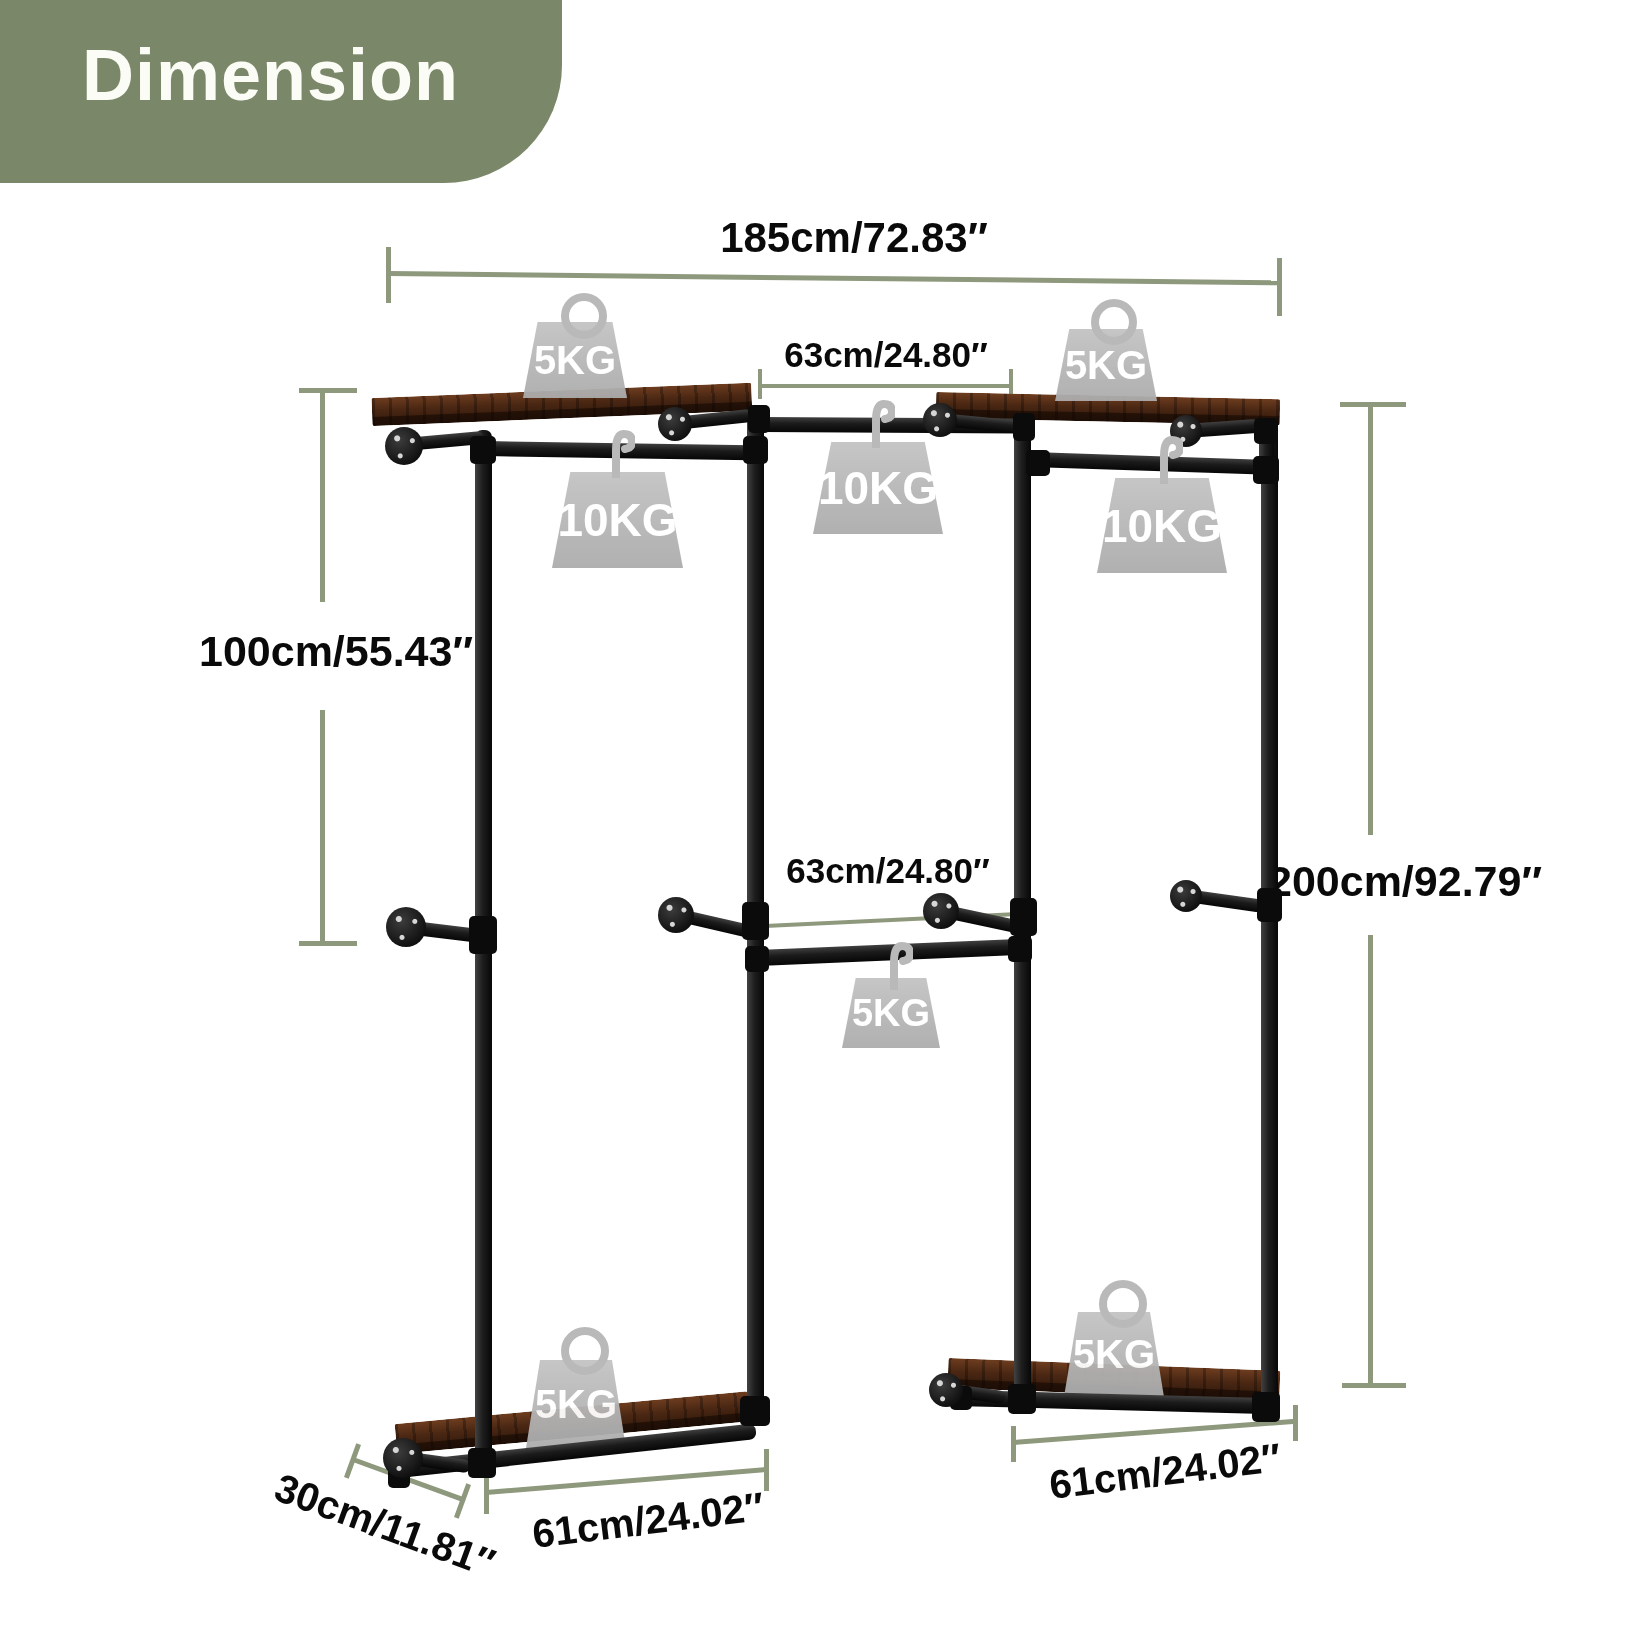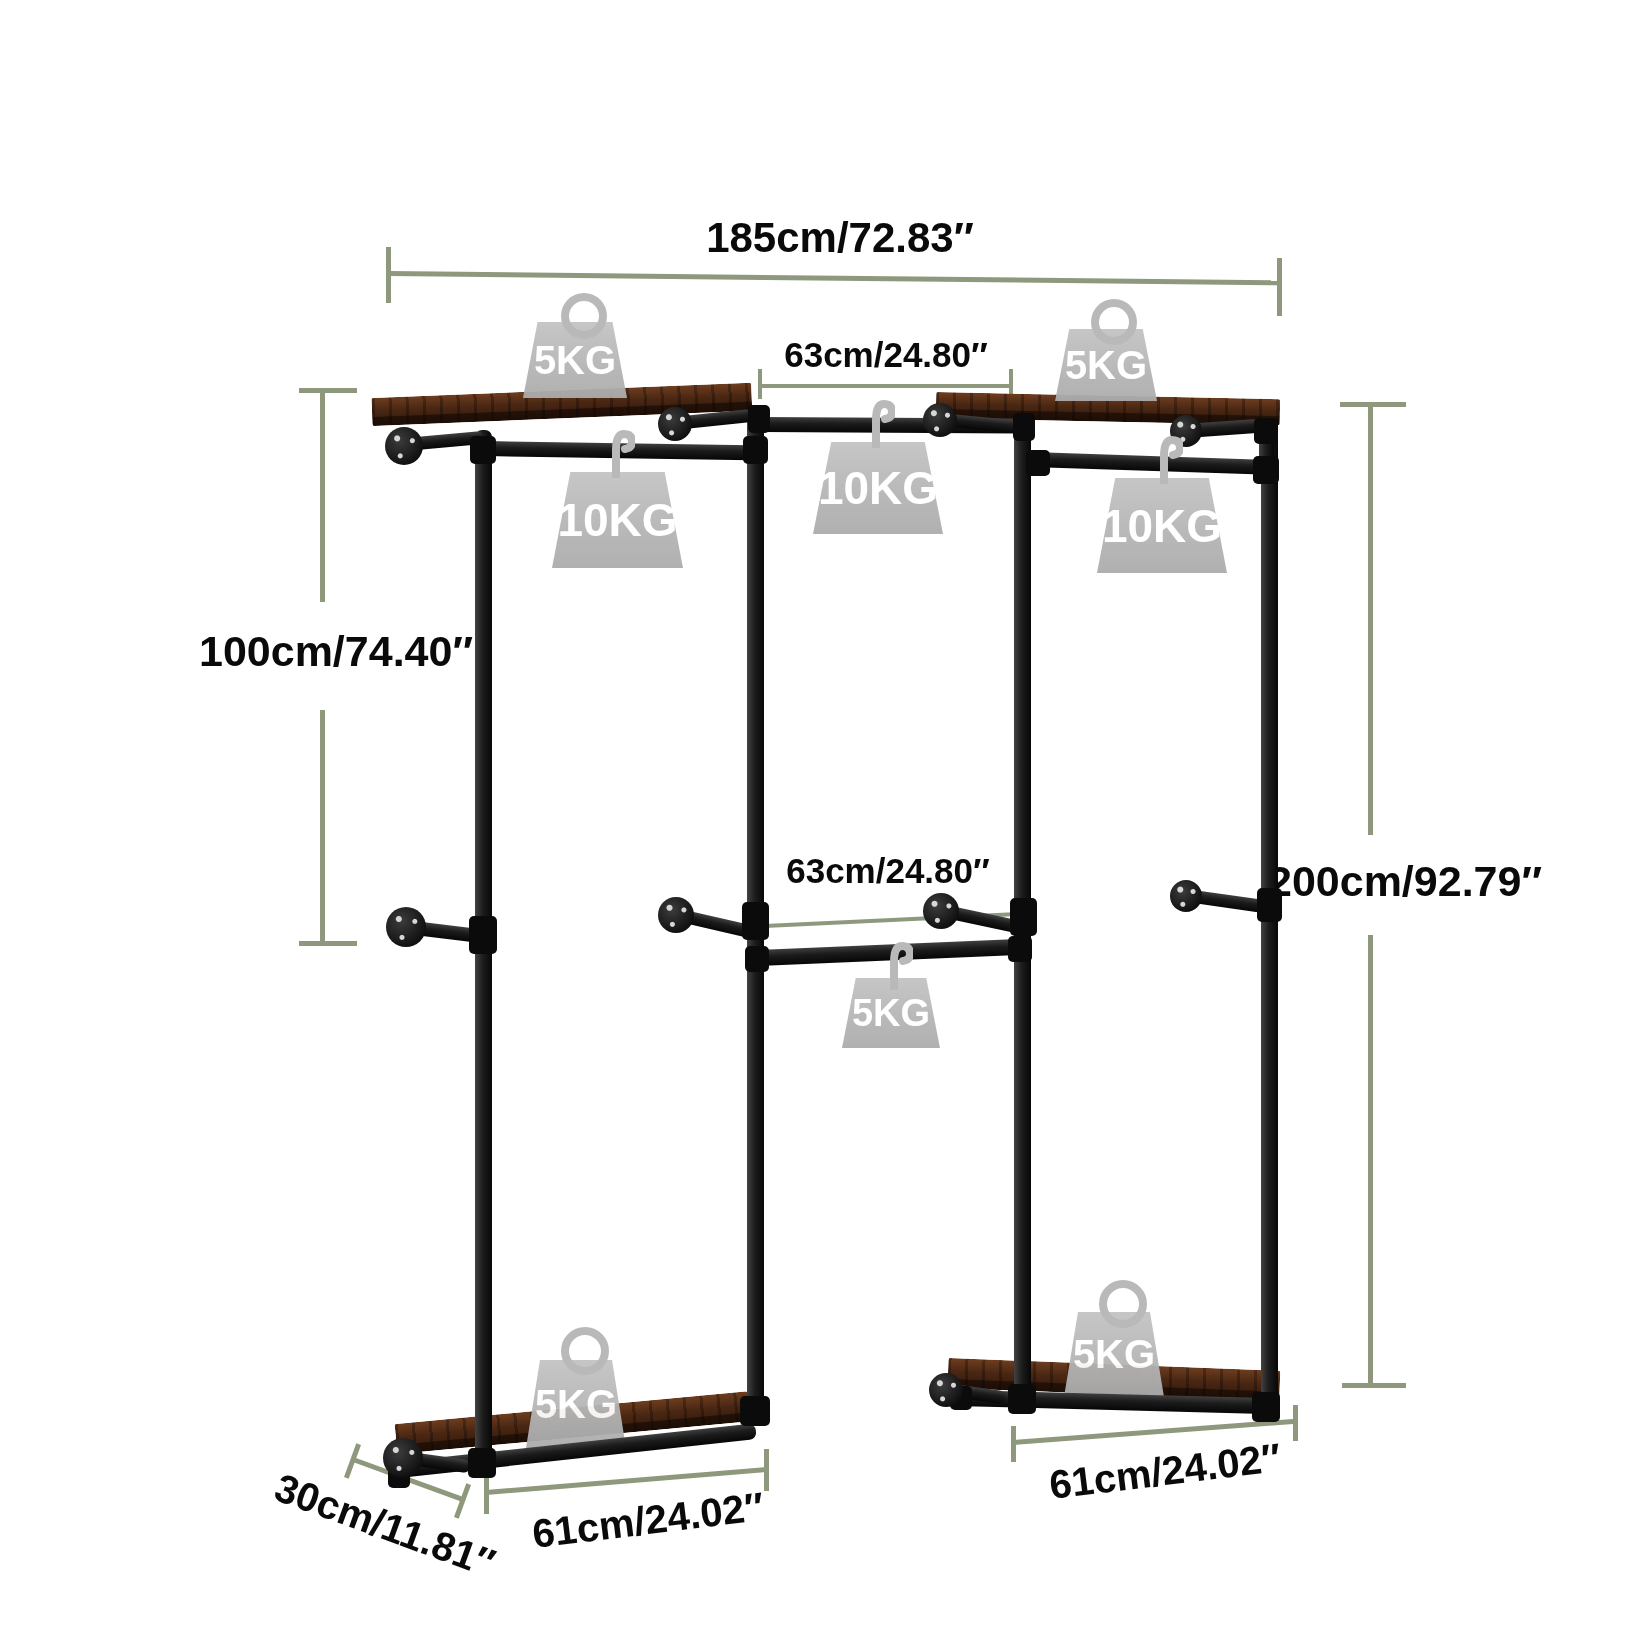--- a/index.html
+++ b/index.html
@@ -33,41 +33,44 @@
       background:linear-gradient(180deg,#c3c3c3,#acacac);opacity:.95;color:#ffffff;font-weight:bold;
       clip-path:polygon(14% 0,86% 0,100% 100%,0 100%);}
   .ring{position:absolute;z-index:6;border:8px solid #b9b9b9;border-radius:50%;background:transparent;}
   .hook{position:absolute;z-index:6;}
 </style>
 </head>
 <body>
 
 <div id="stage">
 
+  <div id="badge">
+    <div class="t">Dimension</div>
+  </div>
 
   <div>
     <div class="ln dim" style="left:388px;top:271px;width:892px;height:5px;transform:rotate(0.6deg);"></div>
     <div class="abs dim" style="left:386px;top:247px;width:5px;height:56px;"></div>
     <div class="abs dim" style="left:1277px;top:258px;width:5px;height:58px;"></div>
-    <div class="dlabel" style="left:640px;top:215px;width:400px;font-size:42px;">185cm/72.83″</div>
+    <div class="dlabel" style="left:654px;top:215px;width:400px;font-size:42px;">185cm/72.83″</div>
   </div>
 
   <div>
     <div class="ln dim" style="left:760px;top:384px;width:252px;height:4px;"></div>
     <div class="abs dim" style="left:758px;top:369px;width:4px;height:30px;"></div>
     <div class="abs dim" style="left:1009px;top:369px;width:4px;height:32px;"></div>
     <div class="dlabel" style="left:736px;top:336px;width:300px;font-size:35px;">63cm/24.80″</div>
   </div>
 
   <div>
     <div class="abs dim" style="left:299px;top:388px;width:58px;height:5px;"></div>
     <div class="abs dim" style="left:320px;top:390px;width:5px;height:212px;"></div>
     <div class="abs dim" style="left:320px;top:710px;width:5px;height:233px;"></div>
     <div class="abs dim" style="left:299px;top:941px;width:58px;height:5px;"></div>
-    <div class="dlabel" style="left:136px;top:628px;width:400px;font-size:43px;">100cm/74.40″</div>
+    <div class="dlabel" style="left:136px;top:628px;width:400px;font-size:43px;">100cm/55.43″</div>
   </div>
 
   <div>
     <div class="abs dim" style="left:1340px;top:402px;width:66px;height:5px;"></div>
     <div class="abs dim" style="left:1368px;top:405px;width:5px;height:430px;"></div>
     <div class="abs dim" style="left:1368px;top:935px;width:5px;height:450px;"></div>
     <div class="abs dim" style="left:1342px;top:1383px;width:64px;height:5px;"></div>
     <div class="dlabel" style="left:1205px;top:858px;width:400px;font-size:43px;">200cm/92.79″</div>
   </div>
 

